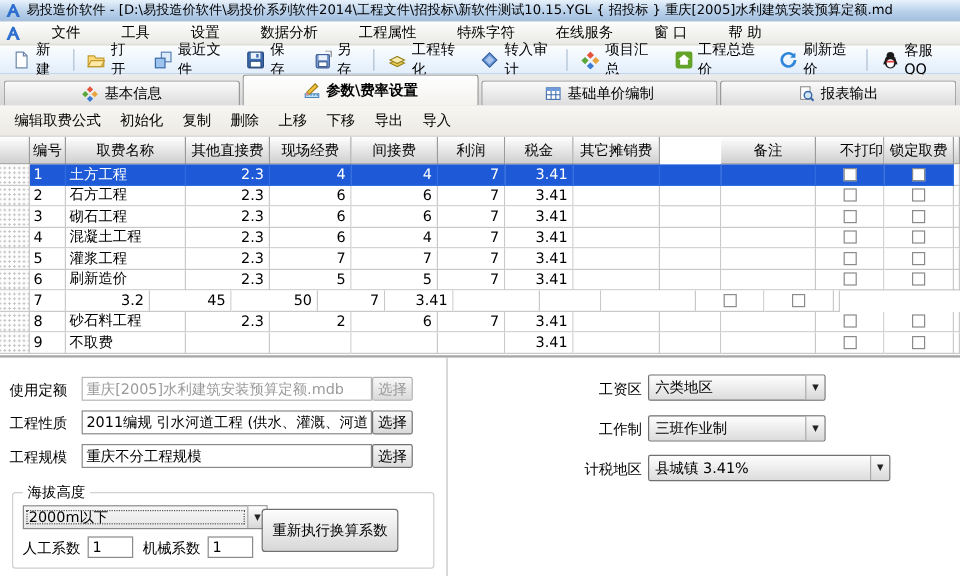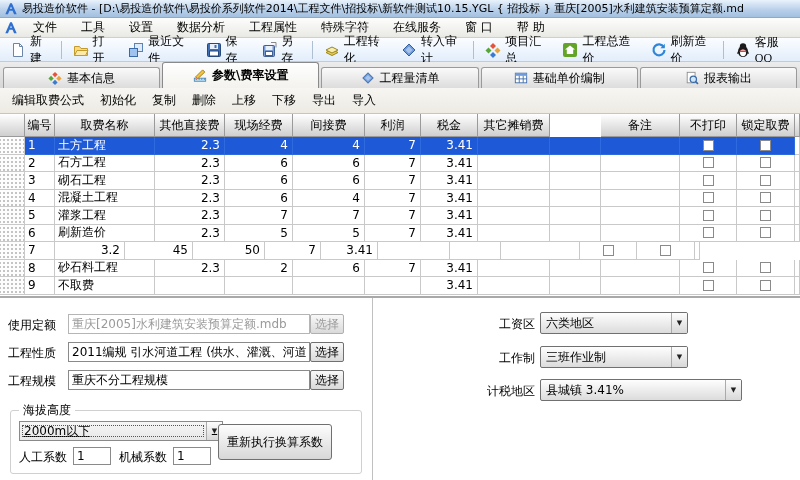--- a/index.html
+++ b/index.html
@@ -9,28 +9,28 @@
 
   
   .titlebar{position:absolute;top:0;left:0;width:800px;height:18px;
     background:linear-gradient(#e8f2fc,#b7cfe9 60%,#a3c0e0);
     display:flex;align-items:center;padding:0 4px;gap:4px;border-bottom:1px solid #8fa9c8;}
   .titlebar .ttext{font-size:11px;white-space:nowrap;overflow:hidden;}
 
   
   .menubar{position:absolute;top:18px;left:0;width:800px;height:20px;
     background:linear-gradient(#fdfdfd,#e9e9e4);display:flex;align-items:center;
-    gap:6px;padding:0 4px;border-bottom:1px solid #d0d0c8;}
+    gap:16px;padding:0 4px;border-bottom:1px solid #d0d0c8;}
   .menuitem{padding:1px 9px;cursor:default;}
 
   
   .toolbar{position:absolute;top:38px;left:0;width:800px;height:24px;
     background:linear-gradient(#fbfdff,#e2eefb);display:flex;align-items:center;
     padding:0 2px;border-bottom:1px solid #b9cde4;}
-  .tbtn{display:flex;align-items:center;gap:4px;height:14px;padding:0 7px;border:1px solid transparent;border-radius:2px;font-family:Liberation Serif, serif;}
+  .tbtn{display:flex;align-items:center;gap:4px;height:14px;padding:0 7px;border:1px solid transparent;border-radius:2px;}
   .tsep{width:1px;height:18px;background:#aebfd2;margin:0 3px;}
   .ico{width:16px;height:16px;flex:0 0 16px;}
   .ico14{width:14px;height:14px;flex:0 0 14px;}
 
   
   .tabbar{position:absolute;top:62px;left:0;width:800px;height:26px;
     background:linear-gradient(#ececec,#d6d6d6);display:flex;align-items:flex-end;padding:0 2px;}
   .tab{flex:1;height:21px;margin:0 1px;display:flex;align-items:center;justify-content:center;gap:5px;
     background:linear-gradient(#fafafa,#dcdcdc);border:1px solid #9a9a9a;border-bottom:none;
     border-radius:3px 3px 0 0;white-space:nowrap;overflow:hidden;}
@@ -226,27 +226,20 @@
       <svg class="ico14" viewBox="0 0 16 16">
           <rect x="1.5" y="10.5" width="13" height="3.5" fill="#bfe3f7" stroke="#4a86b8"></rect>
           <path d="M4 10.5v2M7 10.5v2M10 10.5v2M13 10.5v2" stroke="#4a86b8"></path>
           <path d="M3 9L11 1l2.5 2.5L5.5 11z" fill="#f3c33c" stroke="#9a7714"></path>
           <path d="M3 9l-.8 3.3L5.5 11z" fill="#e88a7a"></path>
         </svg>
       <span>参数\费率设置</span>
     </div>
     <div class="tab">
       <svg class="ico14" viewBox="0 0 16 16">
-          <path d="M8 2l6 6-6 6-6-6z" fill="#6f9ada" stroke="#33609f"></path>
-          <path d="M8 4.5L11.5 8 8 11.5 4.5 8z" fill="#a8c4ec"></path>
-        </svg>
-      <span>工程量清单</span>
-    </div>
-    <div class="tab">
-      <svg class="ico14" viewBox="0 0 16 16">
           <rect x="1.5" y="2.5" width="13" height="11" fill="#fff" stroke="#3a69a8"></rect>
           <rect x="1.5" y="2.5" width="13" height="3" fill="#6f9ada"></rect>
           <path d="M6 5.5v8M10.5 5.5v8M1.5 9h13" stroke="#3a69a8"></path>
         </svg>
       <span>基础单价编制</span>
     </div>
     <div class="tab">
       <svg class="ico14" viewBox="0 0 16 16">
           <rect x="2.5" y="1.5" width="9" height="12" fill="#fff" stroke="#8a8a8a"></rect>
           <circle cx="9.5" cy="9.5" r="3.6" fill="#cfe6f8" stroke="#3a69a8" stroke-width="1.4"></circle>
@@ -273,21 +266,21 @@
         <div class="hcell" style="width: 30px;">编号</div>
         <div class="hcell" style="width: 100px;">取费名称</div>
         <div class="hcell" style="width: 70px;">其他直接费</div>
         <div class="hcell" style="width: 68px;">现场经费</div>
         <div class="hcell" style="width: 72px;">间接费</div>
         <div class="hcell" style="width: 56px;">利润</div>
         <div class="hcell" style="width: 57px;">税金</div>
         <div class="hcell" style="width: 72px;">其它摊销费</div>
         <div class="hcell" style="width: 51px; margin-top: 36px;">扩大</div>
         <div class="hcell" style="width: 79px;">备注</div>
-        <div class="hcell" style="width: 57px;">不打印</div>
+        <div class="hcell" style="width: 57px; text-align: right;">不打印</div>
         <div class="hcell" style="width: 58px;">锁定取费</div>
         <div class="hcell" style="width: 5px;"></div>
       </div>
     <div id="grid-body">
         <div class="trow sel">
           <div class="tcell a-c rowsel" style="width: 25px;"></div>
           <div class="tcell a-l" style="width: 30px;">1</div>
           <div class="tcell a-l" style="width: 100px;">土方工程</div>
           <div class="tcell a-r" style="width: 70px;">2.3</div>
           <div class="tcell a-r" style="width: 68px;">4</div>
@@ -477,21 +470,21 @@
     <span class="flabel" style="left:8px;top:47px;">工程性质</span>
     <div class="finput" style="left:68px;top:44px;width:242px;">2011编规  引水河道工程 (供水、灌溉、河道</div>
     <div class="sbtn" style="left:310px;top:44px;">选择</div>
 
     <span class="flabel" style="left:8px;top:75px;">工程规模</span>
     <div class="finput" style="left:68px;top:72px;width:242px;">重庆不分工程规模</div>
     <div class="sbtn" style="left:310px;top:72px;">选择</div>
 
     <div class="groupbox">
       <span class="legend">海拔高度</span>
-      <div class="combo" style="left:8px;top:10px;width:204px;text-decoration:underline;">
+      <div class="combo" style="left:8px;top:10px;width:204px;">
         <span class="ctext">2000m以下</span>
         <span class="carrow">▼</span>
       </div>
       <span class="flabel" style="left:8px;top:38px;">人工系数</span>
       <div class="smallinput" style="left:62px;top:36px;">1</div>
       <span class="flabel" style="left:108px;top:38px;">机械系数</span>
       <div class="smallinput" style="left:162px;top:36px;">1</div>
     </div>
     <div class="bigbtn">重新执行换算系数</div>
 

